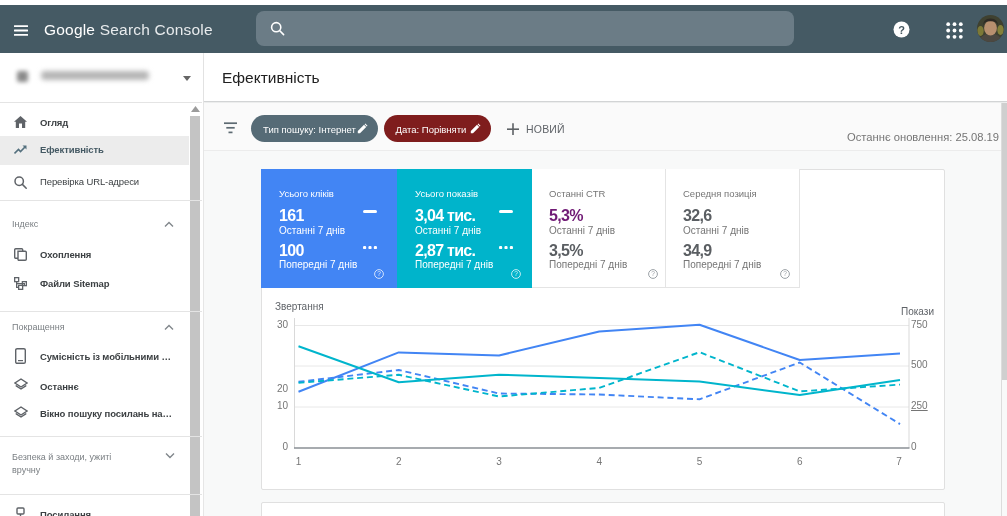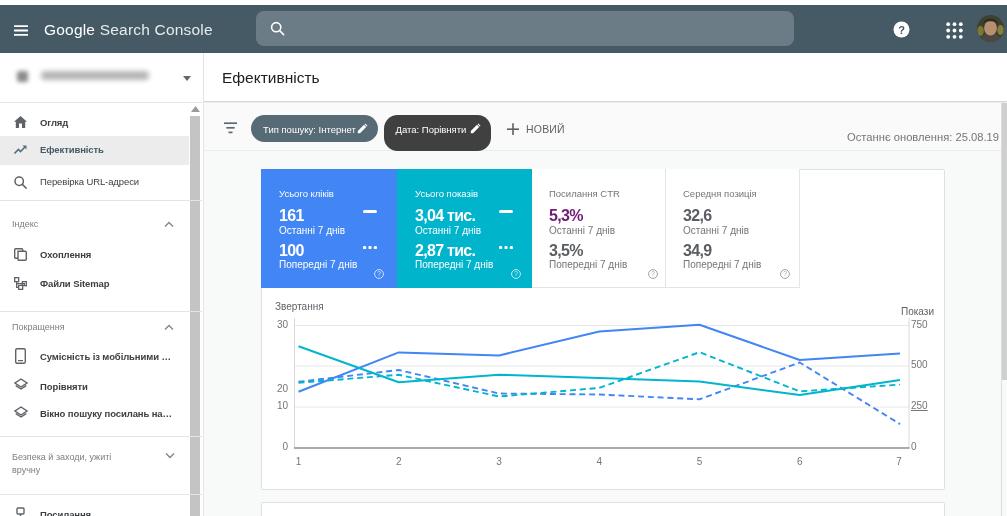--- a/index.html
+++ b/index.html
@@ -135,21 +135,21 @@
         <line x1="3" y1="12.6" x2="8" y2="12.6" stroke="#5f6368" stroke-width="1.2"></line>
       </svg>
     <div class="abs menu" style="left:40px;top:298px;font-size:9.5px;font-weight:bold;letter-spacing:-0.1px;color:#3c4043;">Сумісність із мобільними …</div>
 
     <svg class="abs" style="left:14px;top:324.5px;" width="14" height="14" viewBox="0 0 14 14">
         <g fill="none" stroke="#5f6368" stroke-width="1.4">
           <path d="M7 1 L13 5 L7 9 L1 5 Z"></path>
           <path d="M2.2 7.8 L7 11 L11.8 7.8" stroke-linecap="round"></path>
         </g>
       </svg>
-    <div class="abs menu" style="left:40px;top:327.5px;font-size:9.5px;font-weight:bold;letter-spacing:-0.1px;color:#3c4043;">Порівняти</div>
+    <div class="abs menu" style="left:40px;top:327.5px;font-size:9.5px;font-weight:bold;letter-spacing:-0.1px;color:#3c4043;">Останнє</div>
 
     <svg class="abs" style="left:14px;top:352.8px;" width="14" height="14" viewBox="0 0 14 14">
         <g fill="none" stroke="#5f6368" stroke-width="1.4">
           <path d="M7 1 L13 5 L7 9 L1 5 Z"></path>
           <path d="M2.2 7.8 L7 11 L11.8 7.8" stroke-linecap="round"></path>
         </g>
       </svg>
     <div class="abs menu" style="left:40px;top:355px;font-size:9.5px;font-weight:bold;letter-spacing:-0.1px;color:#3c4043;">Вікно пошуку посилань на…</div>
 
     <div class="abs" style="left:0;top:383px;width:202px;height:1px;background:#e4e4e4;"></div>
@@ -182,21 +182,21 @@
         </g>
       </svg>
 
     <div class="abs" style="left:47px;top:62px;width:127px;height:27px;background:#566b76;border-radius:13.5px;color:#fff;">
       <span class="abs" style="left:12px;top:8.5px;font-size:9.5px;white-space:nowrap;">Тип пошуку: Інтернет</span>
       <svg class="abs" style="left:106px;top:8px;" width="11" height="11" viewBox="0 0 11 11">
           <path d="M0.8 8 L0.8 10.2 L3 10.2 L9.2 4 L7 1.8 Z M10.5 2.7 L8.3 0.5 L7.6 1.2 L9.8 3.4 Z" fill="#fff"></path>
         </svg>
     </div>
 
-    <div class="abs" style="left:179.5px;top:62px;width:107px;height:36px;background:#404040;border-radius:13.5px;color:#fff;">
+    <div class="abs" style="left:179.5px;top:62px;width:107px;height:27px;background:#7f1d1d;border-radius:13.5px;color:#fff;">
       <span class="abs" style="left:12px;top:8.5px;font-size:9.5px;white-space:nowrap;">Дата: Порівняти</span>
       <svg class="abs" style="left:86px;top:8px;" width="11" height="11" viewBox="0 0 11 11">
           <path d="M0.8 8 L0.8 10.2 L3 10.2 L9.2 4 L7 1.8 Z M10.5 2.7 L8.3 0.5 L7.6 1.2 L9.8 3.4 Z" fill="#fff"></path>
         </svg>
     </div>
 
     <svg class="abs" style="left:303px;top:69.5px;" width="12" height="12" viewBox="0 0 12 12">
         <g stroke="#5d6165" stroke-width="1.6">
           <line x1="6" y1="0.3" x2="6" y2="12"></line>
           <line x1="0" y1="6.2" x2="12" y2="6.2"></line>
@@ -243,21 +243,21 @@
         <rect x="0" y="0" width="3.2" height="3.2" rx="1.2"></rect>
         <rect x="5.4" y="0" width="3.2" height="3.2" rx="1.2"></rect>
         <rect x="10.8" y="0" width="3.2" height="3.2" rx="1.2"></rect>
       </g>
     </svg>
   <svg class="abs" style="left:511px;top:269px;" width="10" height="10" viewBox="0 0 10 10">
       <circle cx="5" cy="5" r="4.4" fill="none" stroke="rgba(255,255,255,0.75)" stroke-width="1"></circle>
       <text x="5" y="7.4" font-size="6.5" text-anchor="middle" fill="rgba(255,255,255,0.85)" font-family="Liberation Sans">?</text>
     </svg>
 
-  <div class="abs" style="left:549px;top:187.5px;font-size:9.5px;color:#757575;">Посилання CTR</div>
+  <div class="abs" style="left:549px;top:187.5px;font-size:9.5px;color:#757575;">Останні CTR</div>
   <div class="abs" style="left:549px;top:206.5px;font-size:16px;letter-spacing:-0.7px;font-weight:bold;color:#701a75;">5,3%</div>
   <div class="abs" style="left:549px;top:224.6px;font-size:10px;color:#757575;">Останні 7 днів</div>
   <div class="abs" style="left:549px;top:242px;font-size:16px;letter-spacing:-0.7px;font-weight:bold;color:#5a5e62;">3,5%</div>
   <div class="abs" style="left:549px;top:259.4px;font-size:10px;color:#757575;">Попередні 7 днів</div>
   <svg class="abs" style="left:648px;top:269px;" width="10" height="10" viewBox="0 0 10 10">
       <circle cx="5" cy="5" r="4.4" fill="none" stroke="#9aa0a6" stroke-width="1"></circle>
       <text x="5" y="7.4" font-size="6.5" text-anchor="middle" fill="#9aa0a6" font-family="Liberation Sans">?</text>
     </svg>
 
   <div class="abs" style="left:683px;top:187.5px;font-size:9.5px;color:#757575;">Середня позиція</div>

